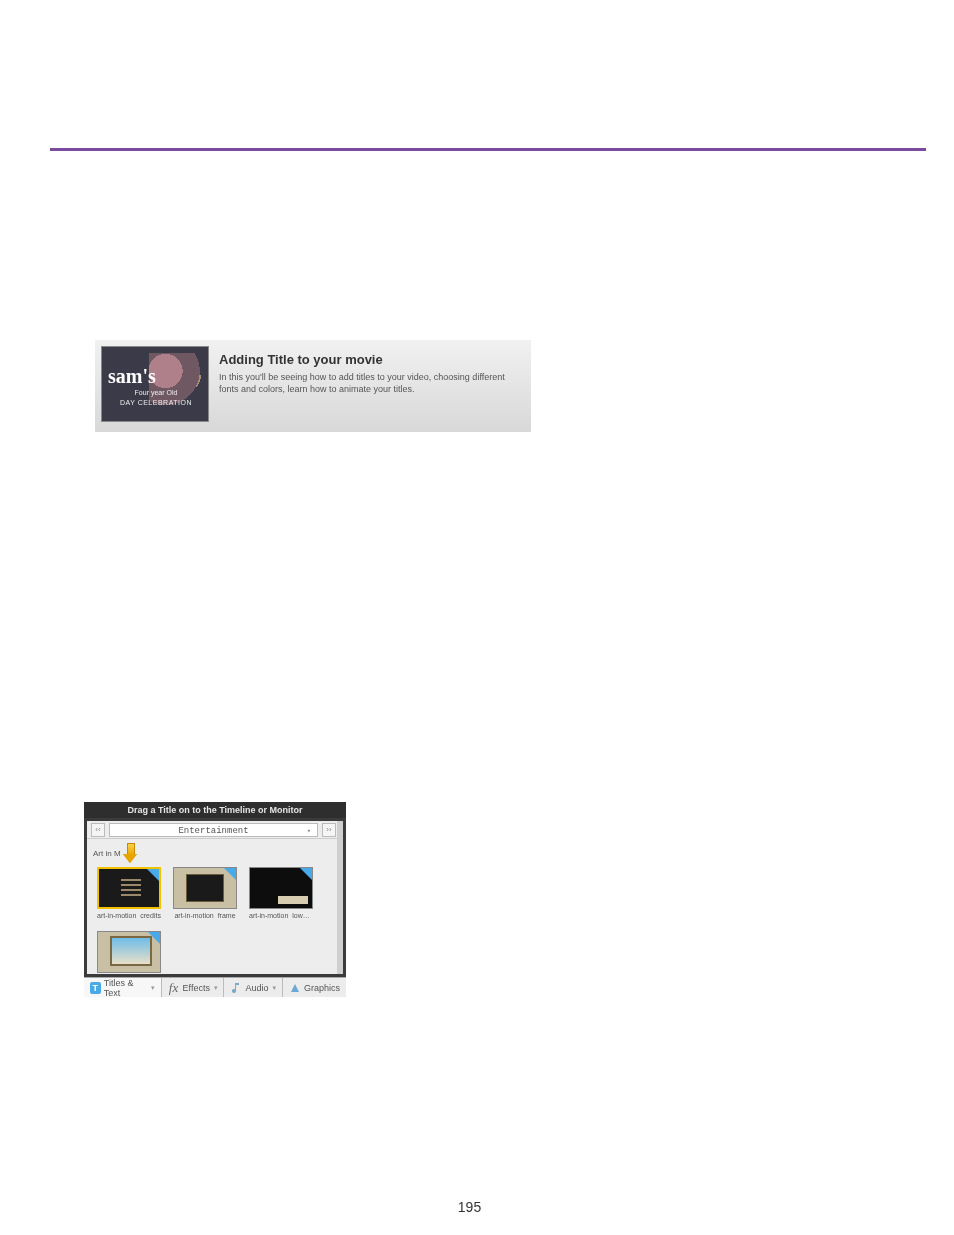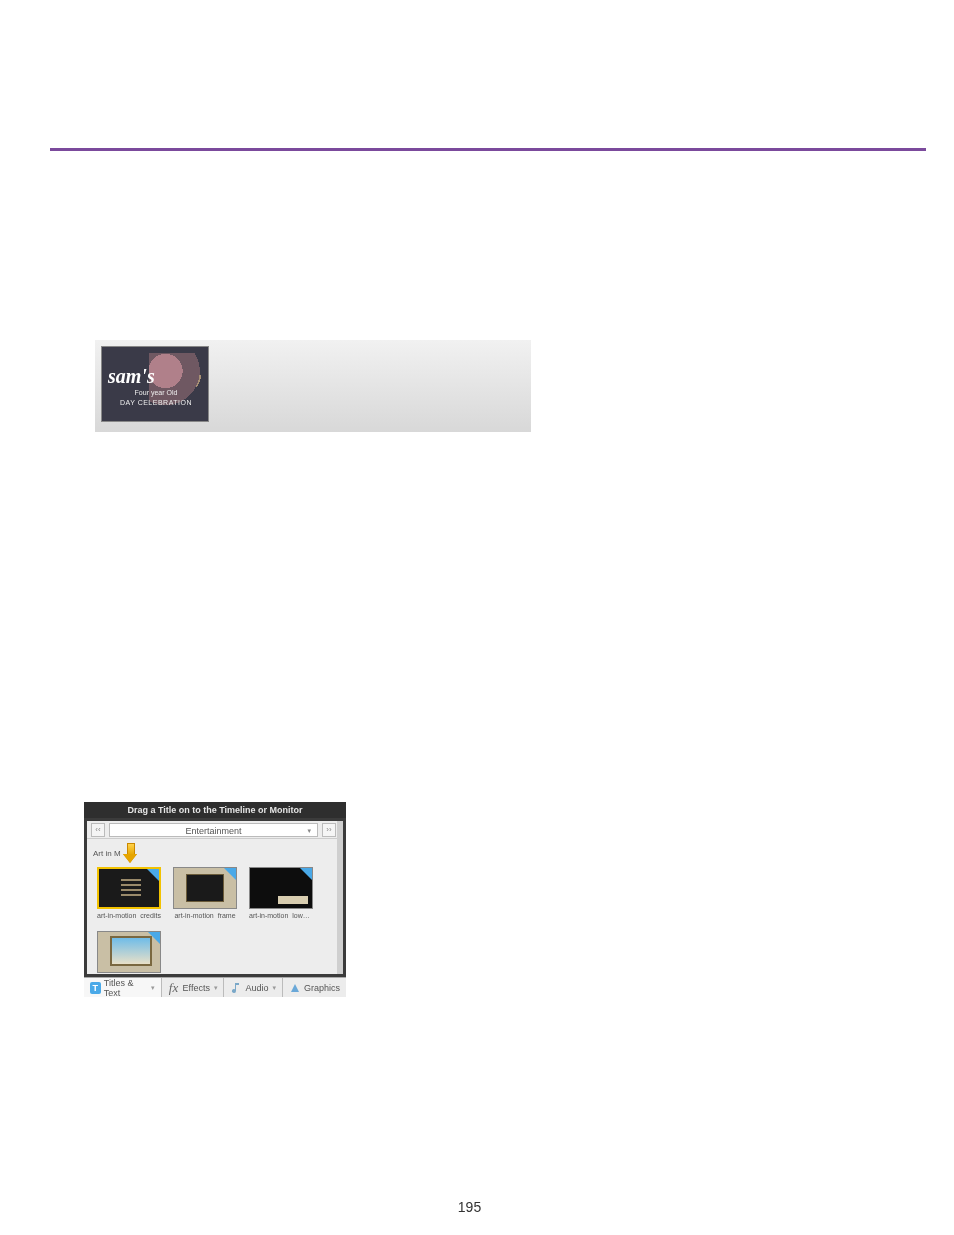--- a/index.html
+++ b/index.html
@@ -37,21 +37,20 @@
     background: #3a3a48;
     border: 1px solid #888;
     position: relative;
     overflow: hidden;
   }
   .thumb .sams {
     position: absolute;
     top: 18px; left: 6px;
     color: #fff;
     font-family: "Times New Roman", serif;
-    font-style: italic;
     font-size: 20px;
     font-weight: bold;
   }
   .thumb .overlay {
     position: absolute;
     color: #eee;
     font-size: 7px;
     left: 8px;
     text-align: center;
     width: 92px;
@@ -113,20 +112,21 @@
   .cat-select {
     flex: 1;
     height: 14px;
     background: #fff;
     border: 1px solid #bbb;
     text-align: center;
     font-size: 9px;
     color: #555;
     line-height: 14px;
     position: relative;
+    font-family: Liberation Mono, monospace;
   }
   .cat-select::after { content: "▾"; position: absolute; right: 6px; font-size: 7px; color: #888; }
   .subcat {
     font-size: 8px;
     color: #555;
     padding: 4px 6px 0 6px;
     display: flex;
     align-items: center;
     gap: 2px;
   }
@@ -213,20 +213,24 @@
 <body>
 
 <div class="top-rule"></div>
 
 <div class="video-card">
   <div class="thumb">
     <div class="people"></div>
     <div class="sams">sam's</div>
     <div class="overlay ov1">Four year Old</div>
     <div class="overlay ov2">DAY CELEBRATION</div>
+  </div>
+  <div class="video-text">
+    <div class="video-title">Adding Title to your movie</div>
+    <div class="video-desc">In this you'll be seeing how to add titles to your video, choosing different fonts and colors, learn how to animate your titles.</div>
   </div>
 </div>
 
 <div class="panel">
   <div class="panel-header">Drag a Title on to the Timeline or Monitor</div>
   <div class="panel-body">
     <div class="cat-bar">
       <div class="small-btn">‹‹</div>
       <div class="cat-select">Entertainment</div>
       <div class="small-btn">››</div>

